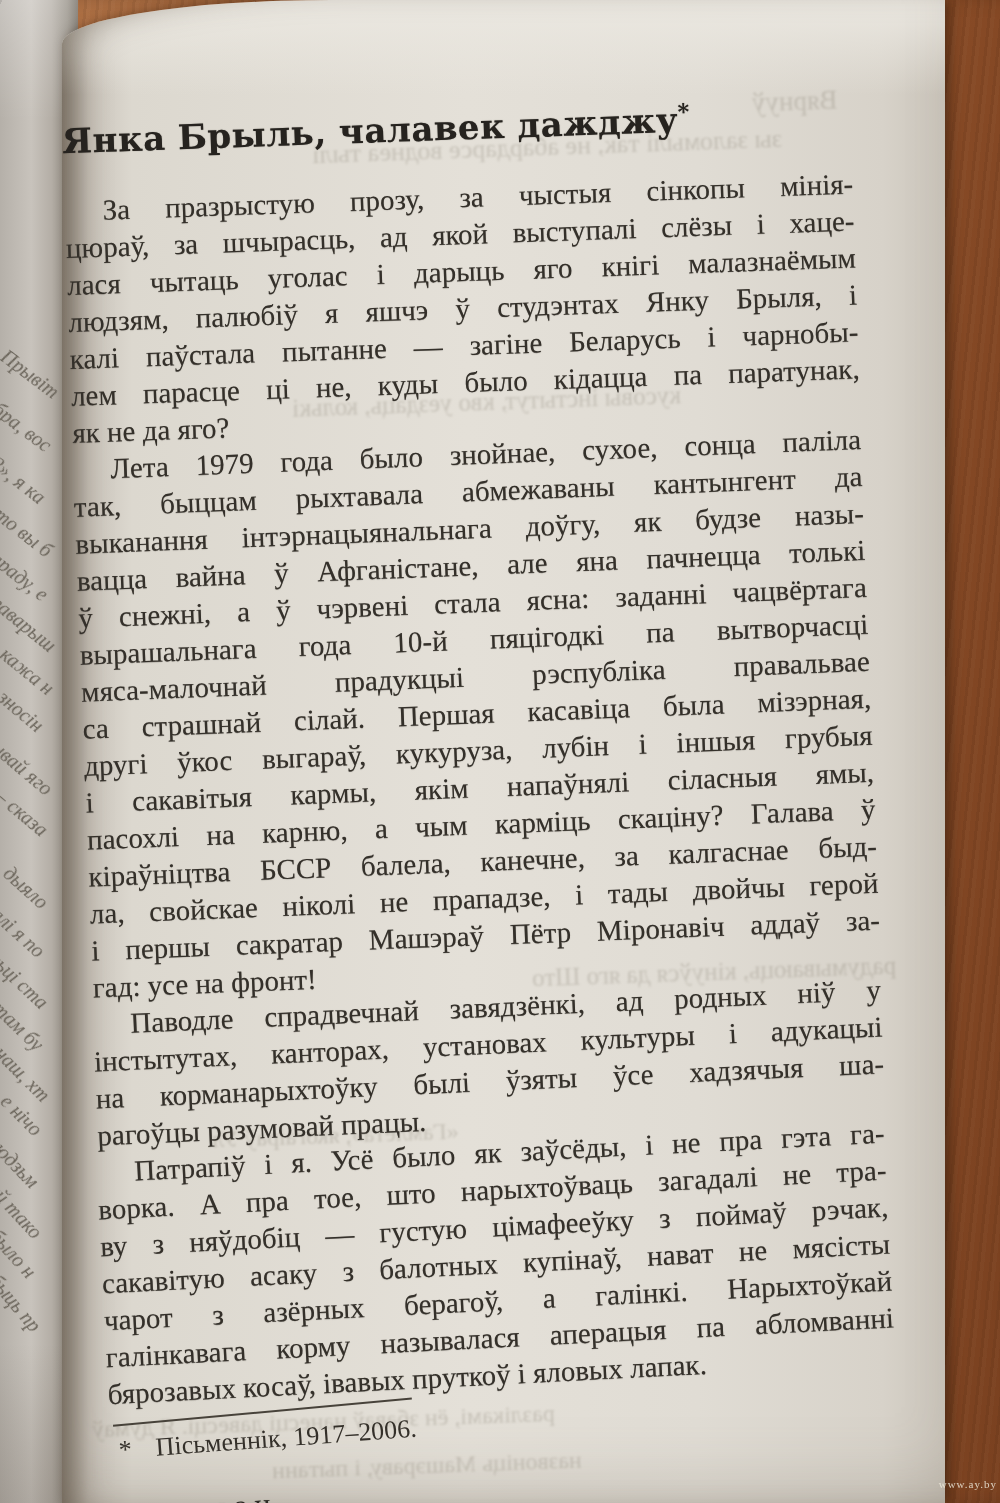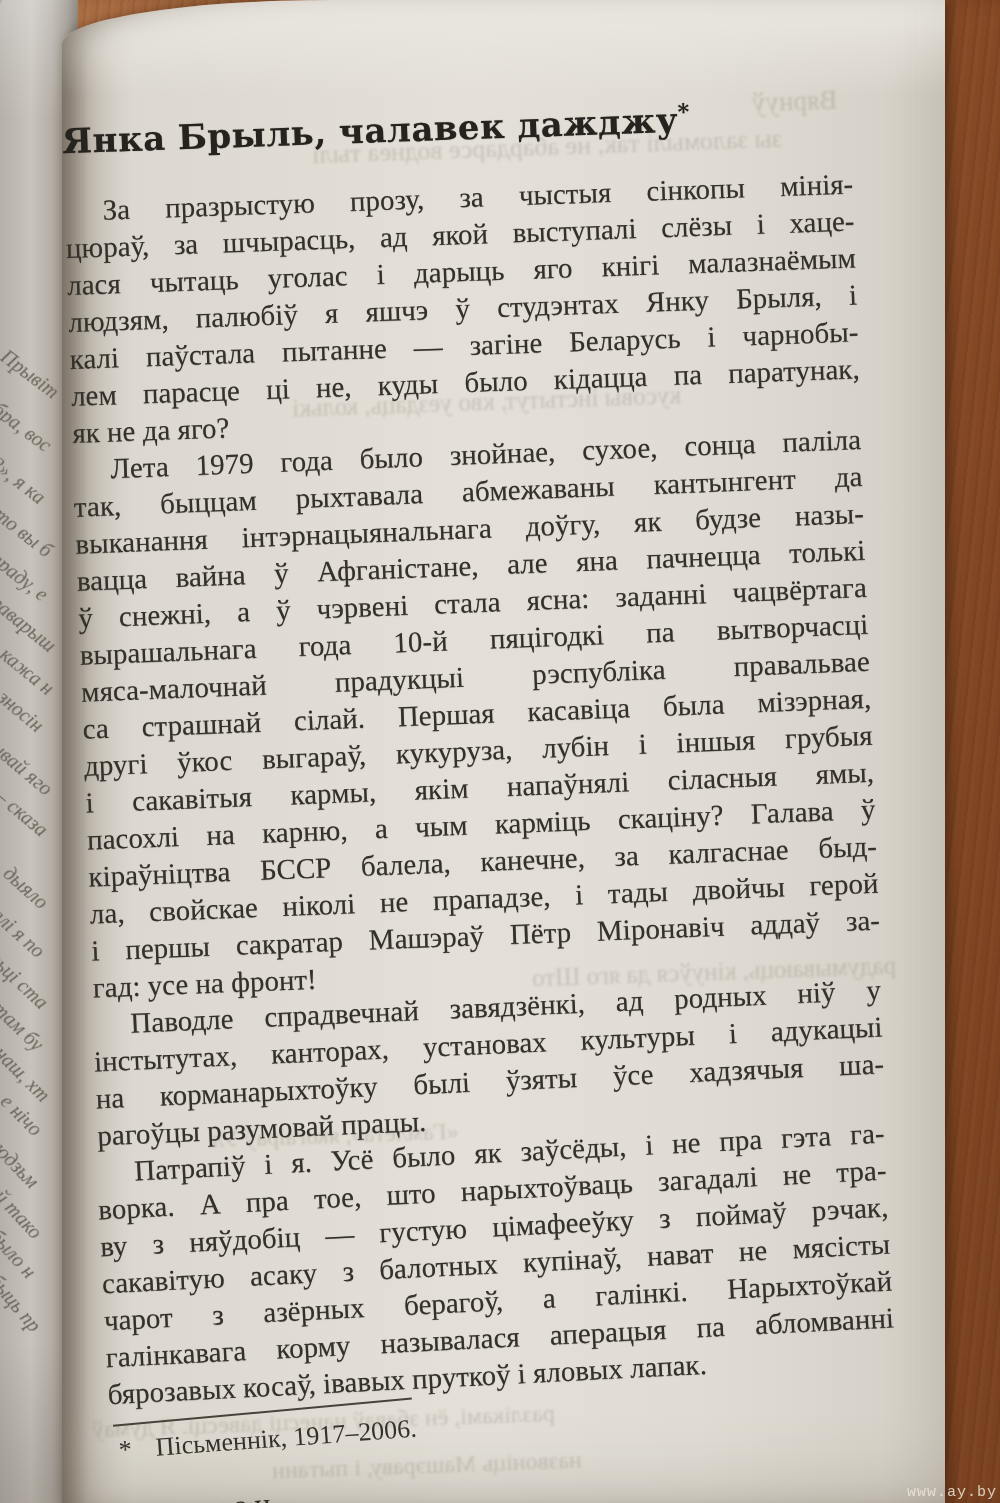--- a/index.html
+++ b/index.html
@@ -65,22 +65,22 @@
   .line.last{text-align-last:left;}
   .footnote{margin-top:12px;transform:rotate(-2.2deg);transform-origin:left top;}
   .fn-rule{width:300px;border-top:2px solid #47423a;margin:0 0 8px 6px;transform:rotate(-1deg);transform-origin:left center;}
   .fn-line{font-size:26px;line-height:32px;color:#34302a;padding-left:10px;}
   .fn-marker{display:inline-block;margin-right:24px;}
   .partial{
     margin-top:30px;font-size:30px;line-height:36px;letter-spacing:7px;
     color:#2e2b26;padding-left:8px;text-shadow:0 .4px .7px rgba(52,48,42,.5);
   }
   .watermark{
-    position:absolute;right:3px;bottom:2px;
-    font-family:Liberation Mono, monospace;font-size:15px;
+    position:absolute;right:3px;bottom:13px;
+    font-family:Liberation Serif, serif;font-size:11px;
     color:rgba(236,231,217,.85);letter-spacing:1px;
   }
 </style>
 </head>
 <body>
 
 <div class="scene">
 
   <div class="left-page">
     <div id="left-fragments">

